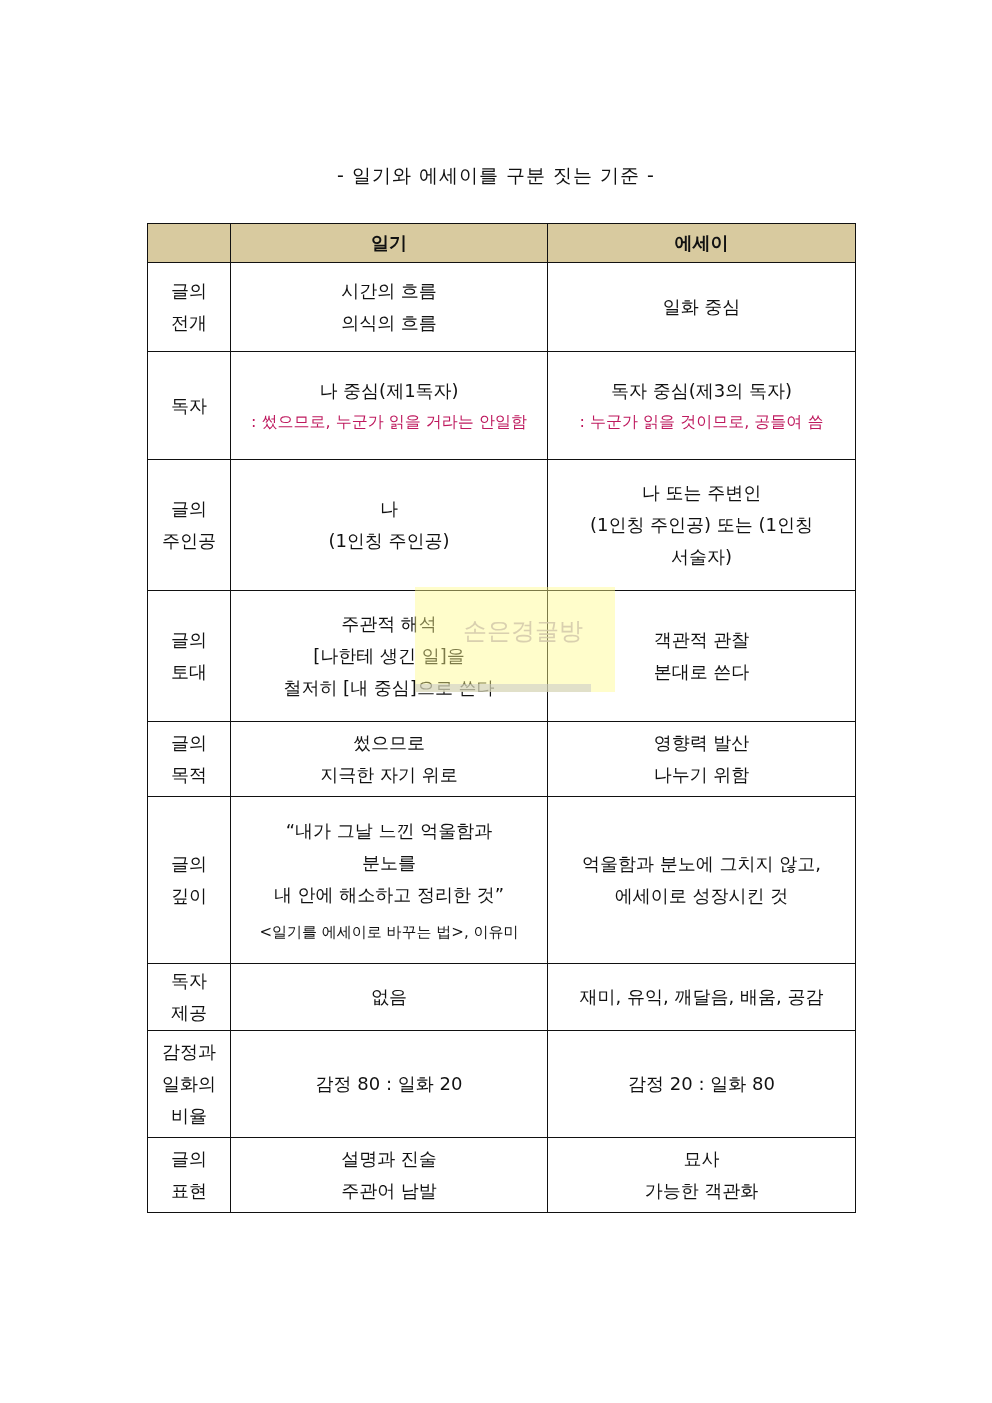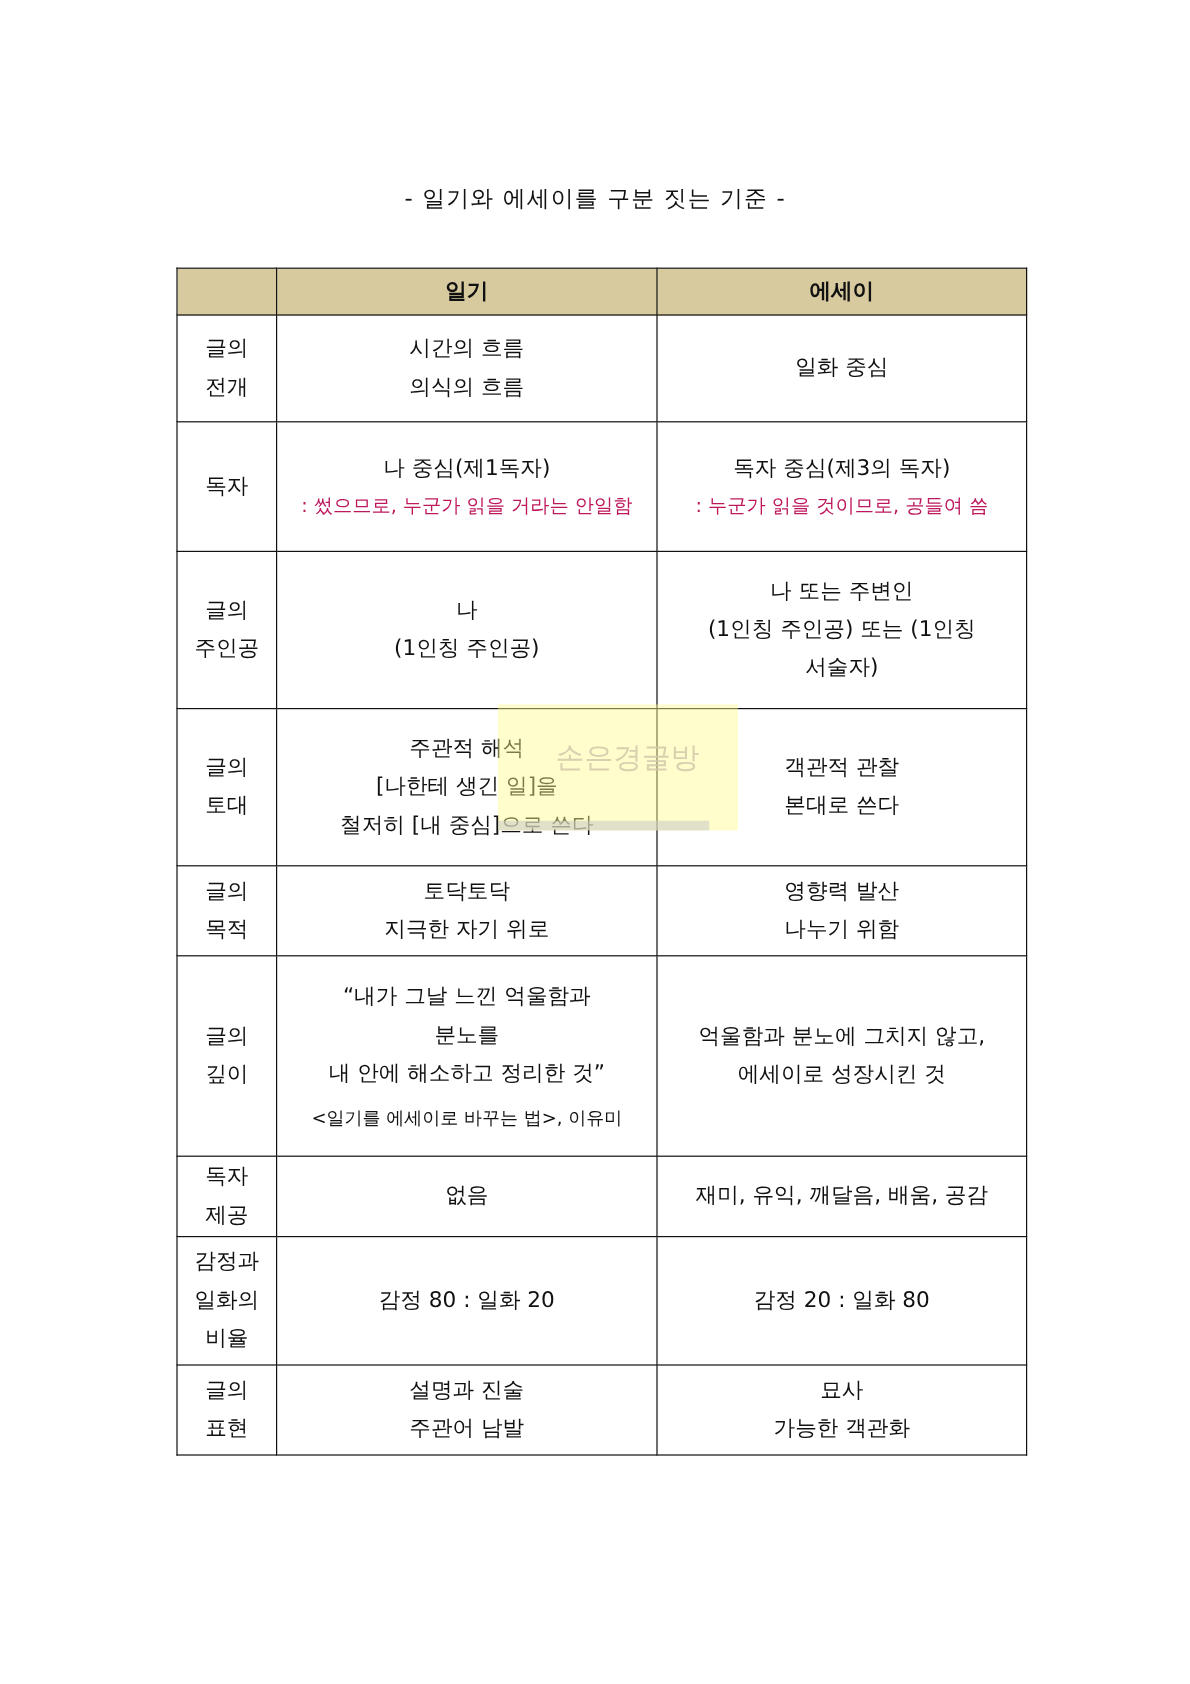--- a/index.html
+++ b/index.html
@@ -1,18 +1,18 @@
 <!DOCTYPE html>
 <html><head>
 <meta charset="utf-8">
 <style>
   html, body { margin: 0; padding: 0; background: #ffffff; }
   body { width: 992px; height: 1403px; position: relative; overflow: hidden;
          font-family: "DejaVu Sans", "Liberation Sans", sans-serif; color: #111; }
-  .title { position: absolute; top: 153px; left: 0; width: 992px; text-align: center;
+  .title { position: absolute; top: 163px; left: 0; width: 992px; text-align: center;
            font-size: 19px; letter-spacing: 1px; color: #111; }
   table.cmp { position: absolute; top: 223px; left: 147px; width: 708px;
               border-collapse: collapse; table-layout: fixed; }
   table.cmp td, table.cmp th { border: 1.5px solid #111; text-align: center; vertical-align: middle;
               padding: 0 12px; font-size: 18px; line-height: 32px; font-weight: normal; }
   table.cmp thead th { background: #d8ca9f; height: 38px; font-weight: bold; font-size: 18px; }
   .rowhead { font-weight: bold; font-size: 18px; }
   .red { color: #be185d; font-size: 16px; line-height: 30px; }
   .small { font-size: 15px; line-height: 26px; }
   .line { display: block; }
@@ -104,21 +104,21 @@
         <span class="line">본대로 쓴다</span>
       </td>
     </tr>
 
     <tr style="height:75px">
       <td class="rowhead">
         <span class="line">글의</span>
         <span class="line">목적</span>
       </td>
       <td>
-        <span class="line">토닥토닥</span>
+        <span class="line">썼으므로</span>
         <span class="line">지극한 자기 위로</span>
       </td>
       <td>
         <span class="line">영향력 발산</span>
         <span class="line">나누기 위함</span>
       </td>
     </tr>
 
     <tr style="height:167px">
       <td class="rowhead">

